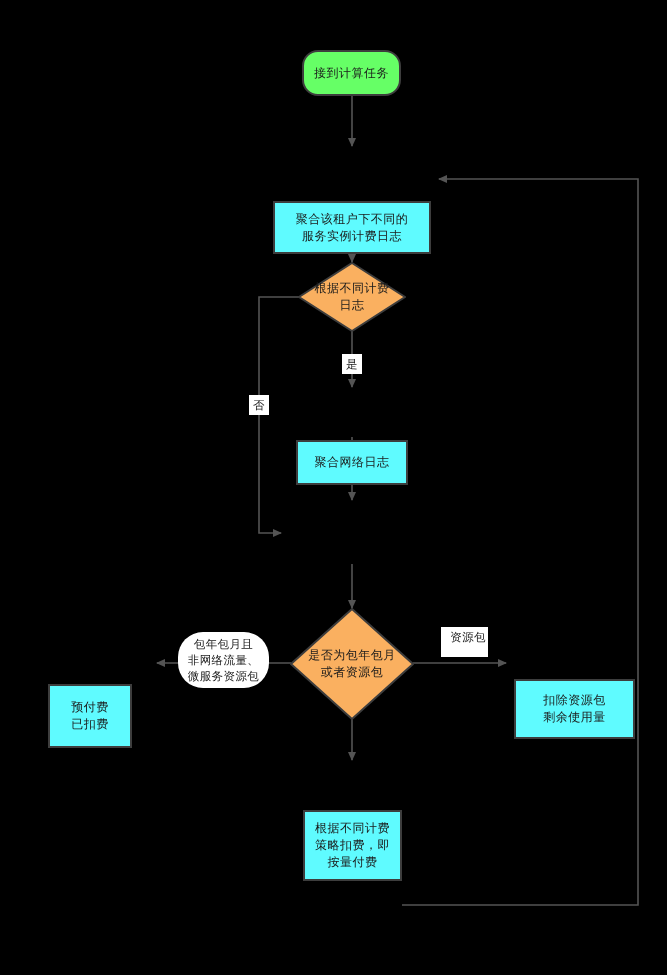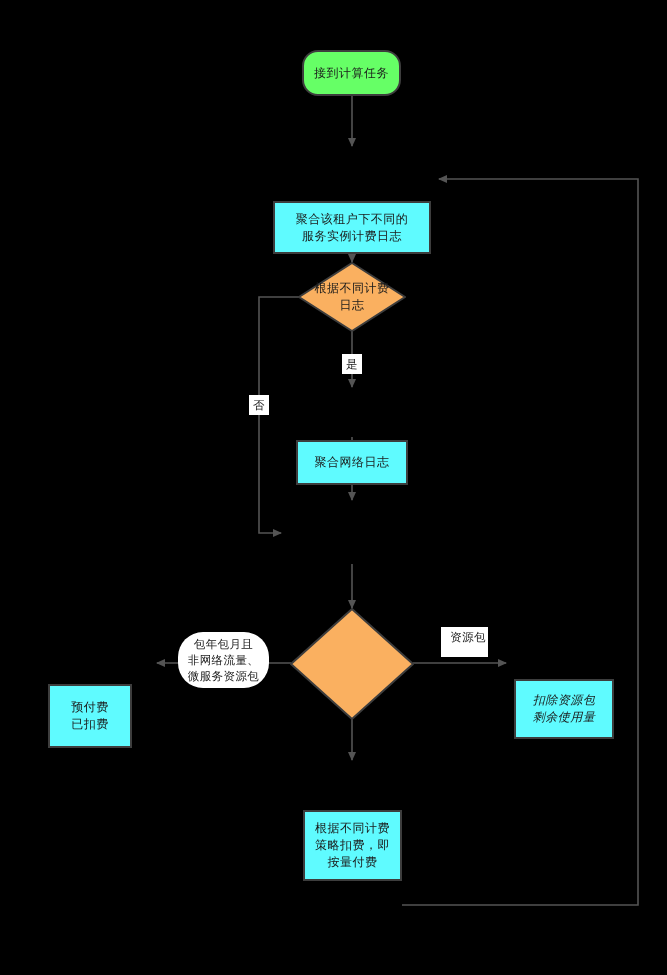--- a/index.html
+++ b/index.html
@@ -142,38 +142,40 @@
 
   <div class="node node-process" style="left:296px; top:392px; width:112px; height:45px;">
     <span class="multiline">聚合网络日志</span>
   </div>
 
 
   <div class="node node-decision" style="left:290px; top:608px; width:124px; height:112px;">
     <svg class="diamond-shape" viewBox="0 0 124 112" preserveAspectRatio="none">
       <polygon points="62,1 123,56 62,111 1,56" fill="#fab060" stroke="#3d3d3d" stroke-width="2"></polygon>
     </svg>
+    <span class="multiline diamond-label">是否为包年包月
+或者资源包</span>
   </div>
 
   <div class="edge-label multiline" style="left:178px; top:632px; width:91px; height:56px; display:flex; align-items:center; justify-content:center;border-radius:25px;">
     <span class="multiline">包年包月且
 非网络流量、
 微服务资源包</span>
   </div>
 
   <div class="edge-label" style="left:441px; top:627px; width:47px; height:30px; line-height:19px;text-align:right;">
     <span>资源包</span>
   </div>
 
   <div class="node node-process" style="left:48px; top:636px; width:84px; height:64px;">
     <span class="multiline">预付费
 已扣费</span>
   </div>
 
-  <div class="node node-process" style="left:514px; top:631px; width:100px; height:60px;font-style:italic;">
+  <div class="node node-process" style="left:514px; top:631px; width:121px; height:60px;">
     <span class="multiline">扣除资源包
 剩余使用量</span>
   </div>
 
   <div class="node node-process" style="left:303px; top:762px; width:99px; height:71px;">
     <span class="multiline">根据不同计费
 策略扣费，即
 按量付费</span>
   </div>
 

